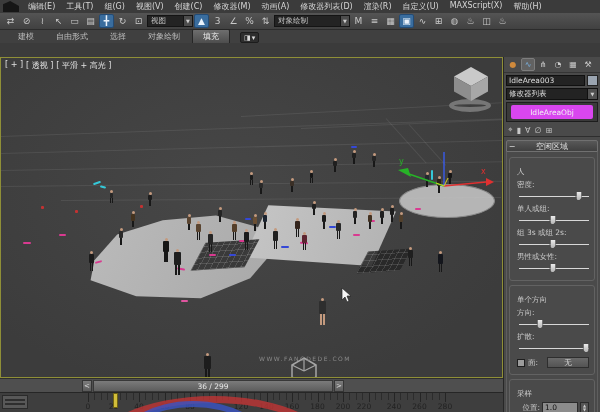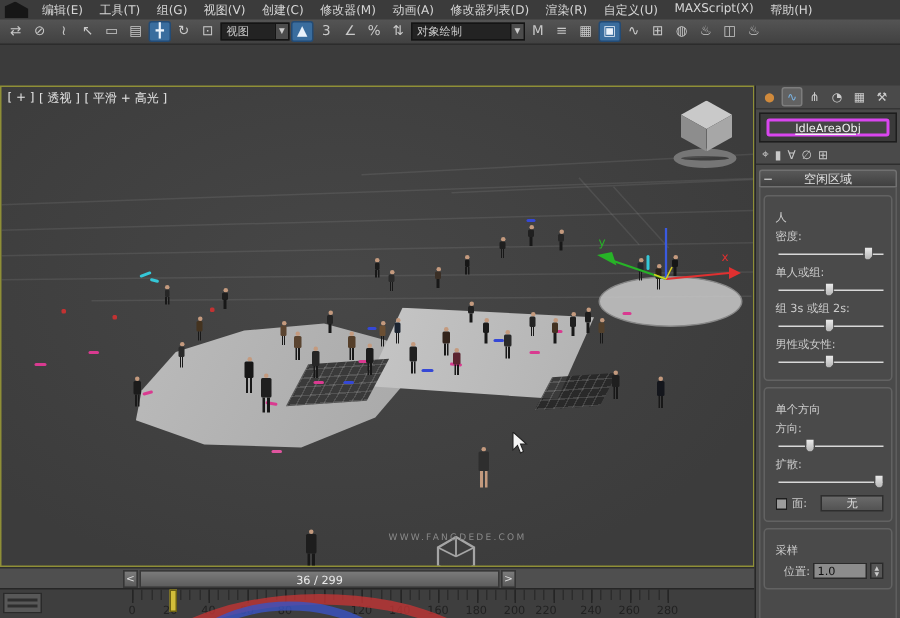--- a/index.html
+++ b/index.html
@@ -94,22 +94,22 @@
   .cp-tab.active{background:#626262;border:1px solid #7d7d7d;}
   .cp-namerow{display:flex;gap:2px;margin:2px 2px;align-items:center;}
   .cp-name{flex:1;height:11px;background:#232323;border:1px solid #101010;font-size:7.5px;color:#ddd;
            display:flex;align-items:center;padding-left:2px;}
   .cp-swatch{width:11px;height:11px;background:#9aa4b0;border:1px solid #222;}
   .cp-dd{display:flex;margin:1px 2px;height:12px;background:#232323;border:1px solid #101010;align-items:center;}
   .cp-dd .lbl{font-size:7.5px;color:#ddd;padding-left:2px;}
   .cp-dd .arr{margin-left:auto;width:10px;height:100%;background:#505050;border-left:1px solid #101010;
               display:flex;align-items:center;justify-content:center;font-size:5px;color:#ccc;}
   .cp-stack{margin:2px 2px;height:20px;background:#3a3a3a;border:1px solid #1d1d1d;display:flex;align-items:center;}
-  .cp-stackitem{margin:0 4px;flex:1;height:12px;border:2px solid #d946ef;border-radius:2px;background:#454545;
-                color:#f2f2f2;font-size:7.5px;display:flex;align-items:center;justify-content:center;text-decoration:underline;}
+  .cp-stackitem{margin:0 4px;flex:1;height:12px;border:7px solid #d946ef;border-radius:2px;background:#454545;
+                color:#f2f2f2;font-size:7.5px;display:flex;align-items:center;justify-content:center;}
   .cp-stacktb{display:flex;gap:4px;align-items:center;height:13px;padding:0 4px;border-bottom:1px solid #2e2e2e;
               font-size:8px;color:#c8c8c8;}
   .rollout{margin:3px 2px 0;}
   .roll-hdr{height:12px;background:linear-gradient(#585858,#404040);border:1px solid #707070;border-radius:2px 2px 0 0;
             display:flex;align-items:center;font-size:8px;color:#e0e0e0;}
   .roll-hdr .minus{width:10px;text-align:center;}
   .roll-hdr .ttl{flex:1;text-align:center;padding-right:10px;}
   .roll-body{border:1px solid #5e5e5e;border-top:none;padding:1px 2px 30px;}
   .pgroup{border:1px solid #626262;border-radius:3px;margin:4px 0;padding:1px 2px 4px;}
   .pgroup .glegend{font-size:7.5px;color:#cfcfcf;margin:-6px 0 0 3px;background:#4a4a4a;display:inline-block;padding:0 2px;}
@@ -183,20 +183,33 @@
       <div class="tbi">▦</div>
       <div class="tbi active">▣</div>
       <div class="tbi">∿</div>
       <div class="tbi">⊞</div>
       <div class="tbi">◍</div>
       <div class="tbi">♨</div>
       <div class="tbi">◫</div>
       <div class="tbi">♨</div>
     </div>
 
+  <div class="abs ribbon">
+    <div id="ribbon-tabs" style="display:flex;gap:2px;align-items:flex-end;">
+        <div class="rtab">建模</div>
+        <div class="rtab">自由形式</div>
+        <div class="rtab">选择</div>
+        <div class="rtab">对象绘制</div>
+        <div class="rtab active">填充</div>
+      </div>
+    <div class="rextra">
+      <span>◨</span>
+      <span>▾</span>
+    </div>
+  </div>
 
 
   <div class="abs viewport" id="viewport">
     <div class="abs vplabel">
       <span>[ + ]</span>
       <span>[ 透视 ]</span>
       <span>[ 平滑 + 高光 ]</span>
     </div>
 
     <div class="abs blob"></div>
@@ -579,21 +592,29 @@
   <div class="abs cpanel">
     <div class="cp-tabs" id="cp-tabs">
         <div class="cp-tab" style="color: rgb(208, 138, 60);">●</div>
         <div class="cp-tab active" style="color: rgb(122, 180, 228);">∿</div>
         <div class="cp-tab" style="color: rgb(204, 204, 204);">⋔</div>
         <div class="cp-tab" style="color: rgb(204, 204, 204);">◔</div>
         <div class="cp-tab" style="color: rgb(204, 204, 204);">▦</div>
         <div class="cp-tab" style="color: rgb(204, 204, 204);">⚒</div>
       </div>
 
-
+    <div class="cp-namerow">
+      <div class="cp-name">IdleArea003</div>
+      <div class="cp-swatch"></div>
+    </div>
+
+    <div class="cp-dd">
+      <span class="lbl">修改器列表</span>
+      <span class="arr">▼</span>
+    </div>
 
     <div class="cp-stack">
       <div class="cp-stackitem">IdleAreaObj</div>
     </div>
 
     <div class="cp-stacktb" id="stack-toolbar">
         <span>⌖</span>
         <span>▮</span>
         <span>∀</span>
         <span>∅</span>

